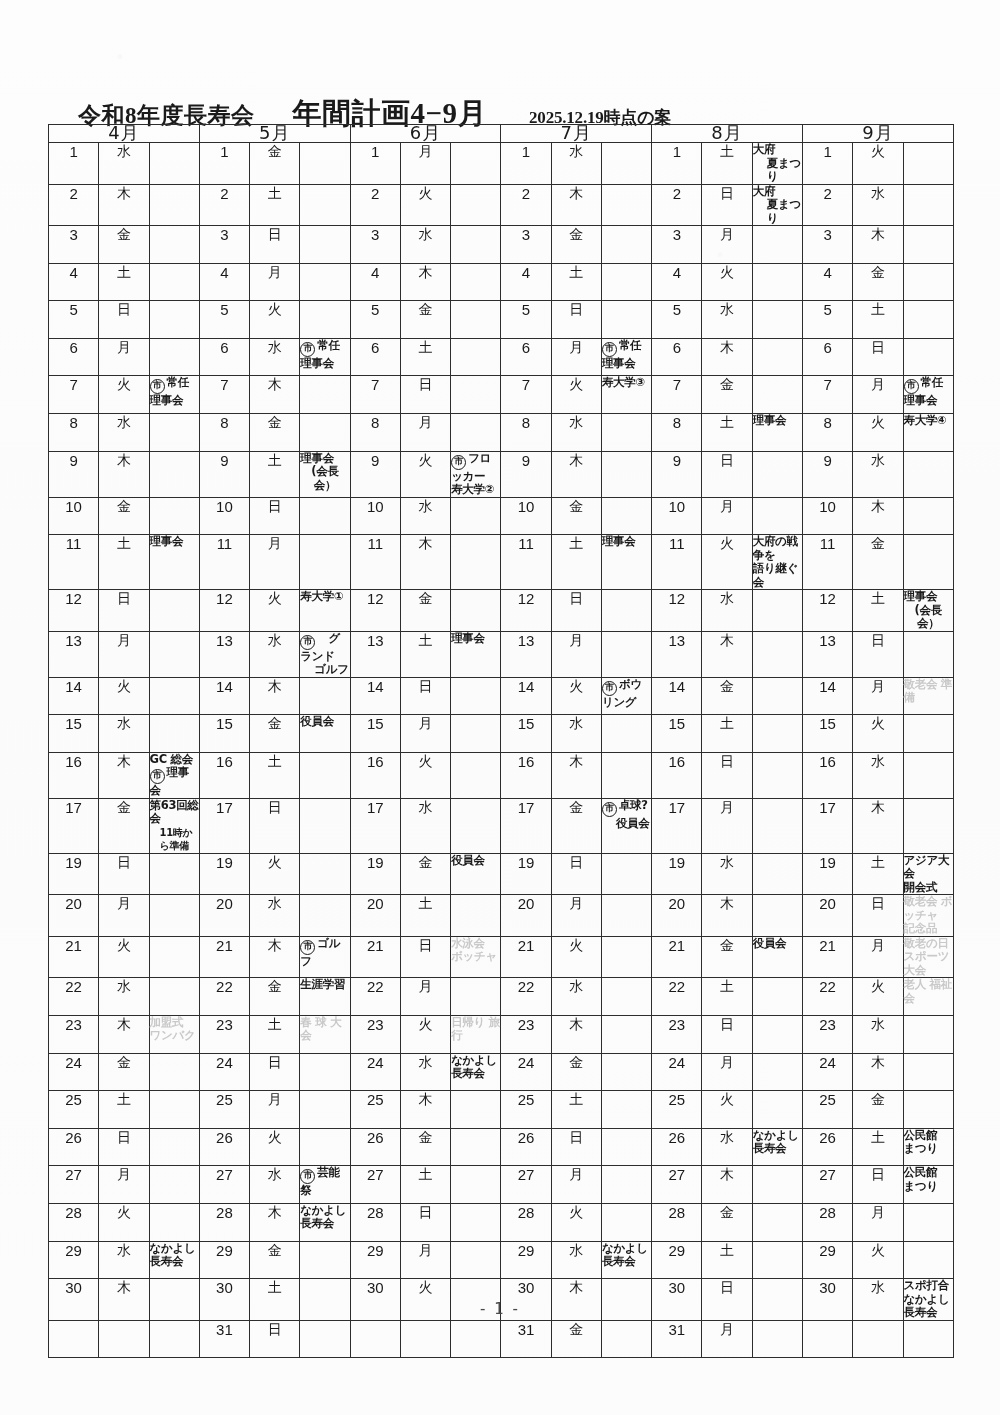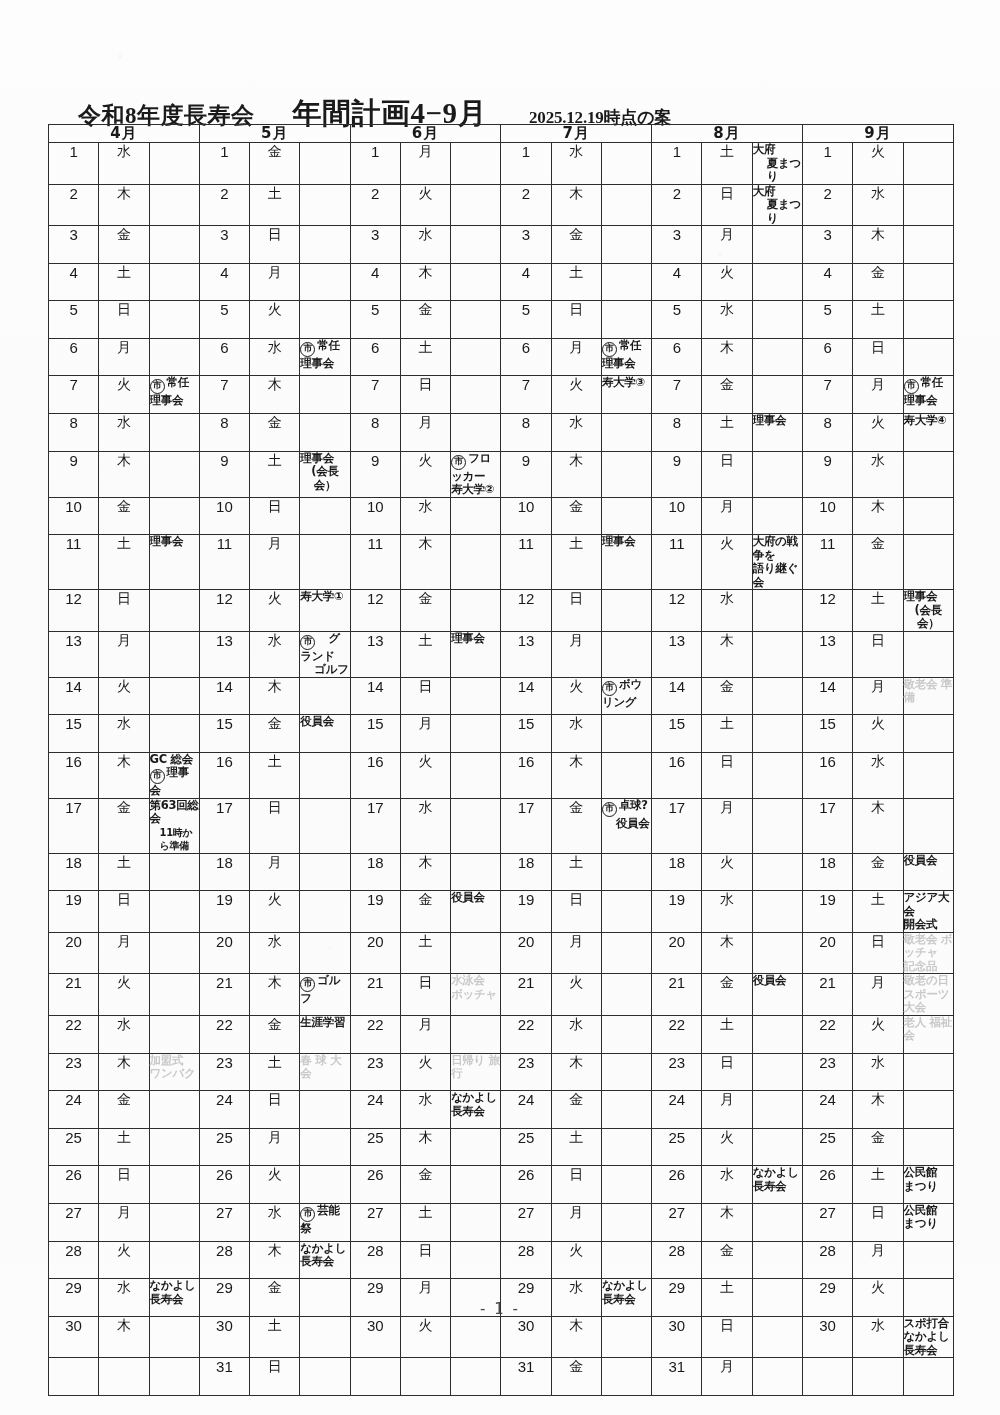--- a/index.html
+++ b/index.html
@@ -73,22 +73,22 @@
     border-collapse: collapse;
     table-layout: fixed;
   }
   .cal td, .cal th {
     border: 1px solid #2d2d2d;
     padding: 0;
     vertical-align: top;
   }
   .month-head {
     height: 17px;
-    font-size: 15px;
-    font-weight: 700;
+    font-size: 18px;
+    font-weight: 400;
     text-align: center;
     border-top: 1px solid #2d2d2d;
     border-bottom: 1px solid #2d2d2d;
     line-height: 16px;
     letter-spacing: 1px;
     margin-top: 35px;
   }
   .c-day  { width: 24px; }
   .c-dow  { width: 22px; }
   .c-ev   { width: 105px; }
@@ -567,42 +567,20 @@
             <span class="ln indent"><span>役員会</span></span>
           </td>
           <td class="day-n c-day">17</td>
           <td class="dow c-dow">月</td>
           <td class="ev c-ev"></td>
           <td class="day-n c-day">17</td>
           <td class="dow c-dow">木</td>
           <td class="ev c-ev"></td>
         </tr>
         <tr class="row">
-          <td class="day-n c-day">18</td>
-          <td class="dow c-dow">土</td>
-          <td class="ev c-ev"></td>
-          <td class="day-n c-day">18</td>
-          <td class="dow c-dow">月</td>
-          <td class="ev c-ev"></td>
-          <td class="day-n c-day">18</td>
-          <td class="dow c-dow">木</td>
-          <td class="ev c-ev"></td>
-          <td class="day-n c-day">18</td>
-          <td class="dow c-dow">土</td>
-          <td class="ev c-ev"></td>
-          <td class="day-n c-day">18</td>
-          <td class="dow c-dow">火</td>
-          <td class="ev c-ev"></td>
-          <td class="day-n c-day">18</td>
-          <td class="dow c-dow">金</td>
-          <td class="ev c-ev">
-            <span class="ln"><span>役員会</span></span>
-          </td>
-        </tr>
-        <tr class="row">
           <td class="day-n c-day">19</td>
           <td class="dow c-dow">日</td>
           <td class="ev c-ev"></td>
           <td class="day-n c-day">19</td>
           <td class="dow c-dow">火</td>
           <td class="ev c-ev"></td>
           <td class="day-n c-day">19</td>
           <td class="dow c-dow">金</td>
           <td class="ev c-ev">
             <span class="ln"><span>役員会</span></span>

